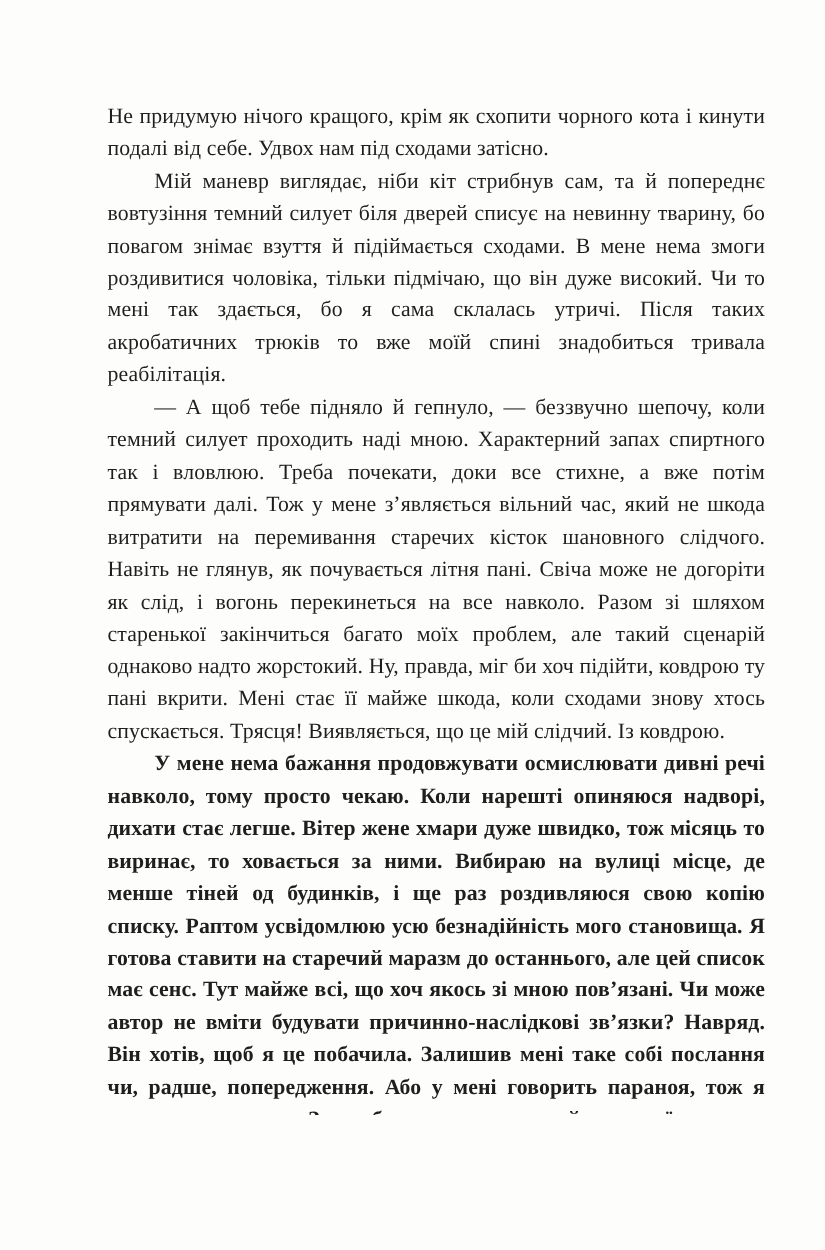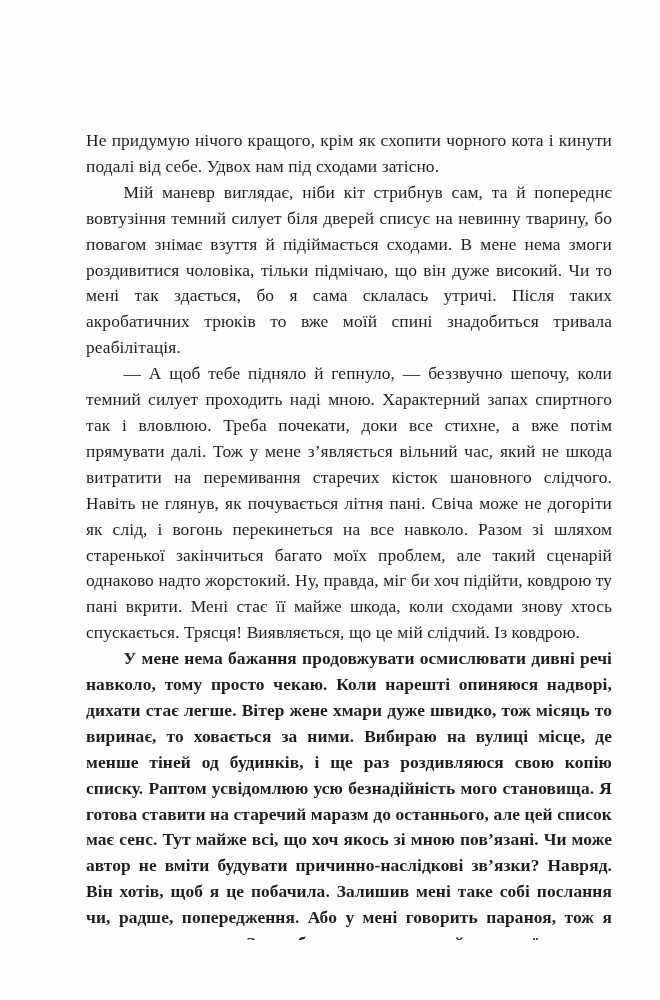--- a/index.html
+++ b/index.html
@@ -9,21 +9,20 @@
   }
   .book-page {
     position: relative;
     width: 660px;
     height: 892px;
     background: #fdfdfc;
     box-sizing: border-box;
     overflow: hidden;
     font-family: "Liberation Serif", "DejaVu Serif", serif;
     color: #1e1e1e;
-    margin-top: 48px;
   }
   .text-block {
     position: absolute;
     top: 80px;
     left: 86px;
     width: 526px;
     font-size: 17.4px;
     line-height: 25.9px;
     text-align: justify;
     letter-spacing: 0.1px;

